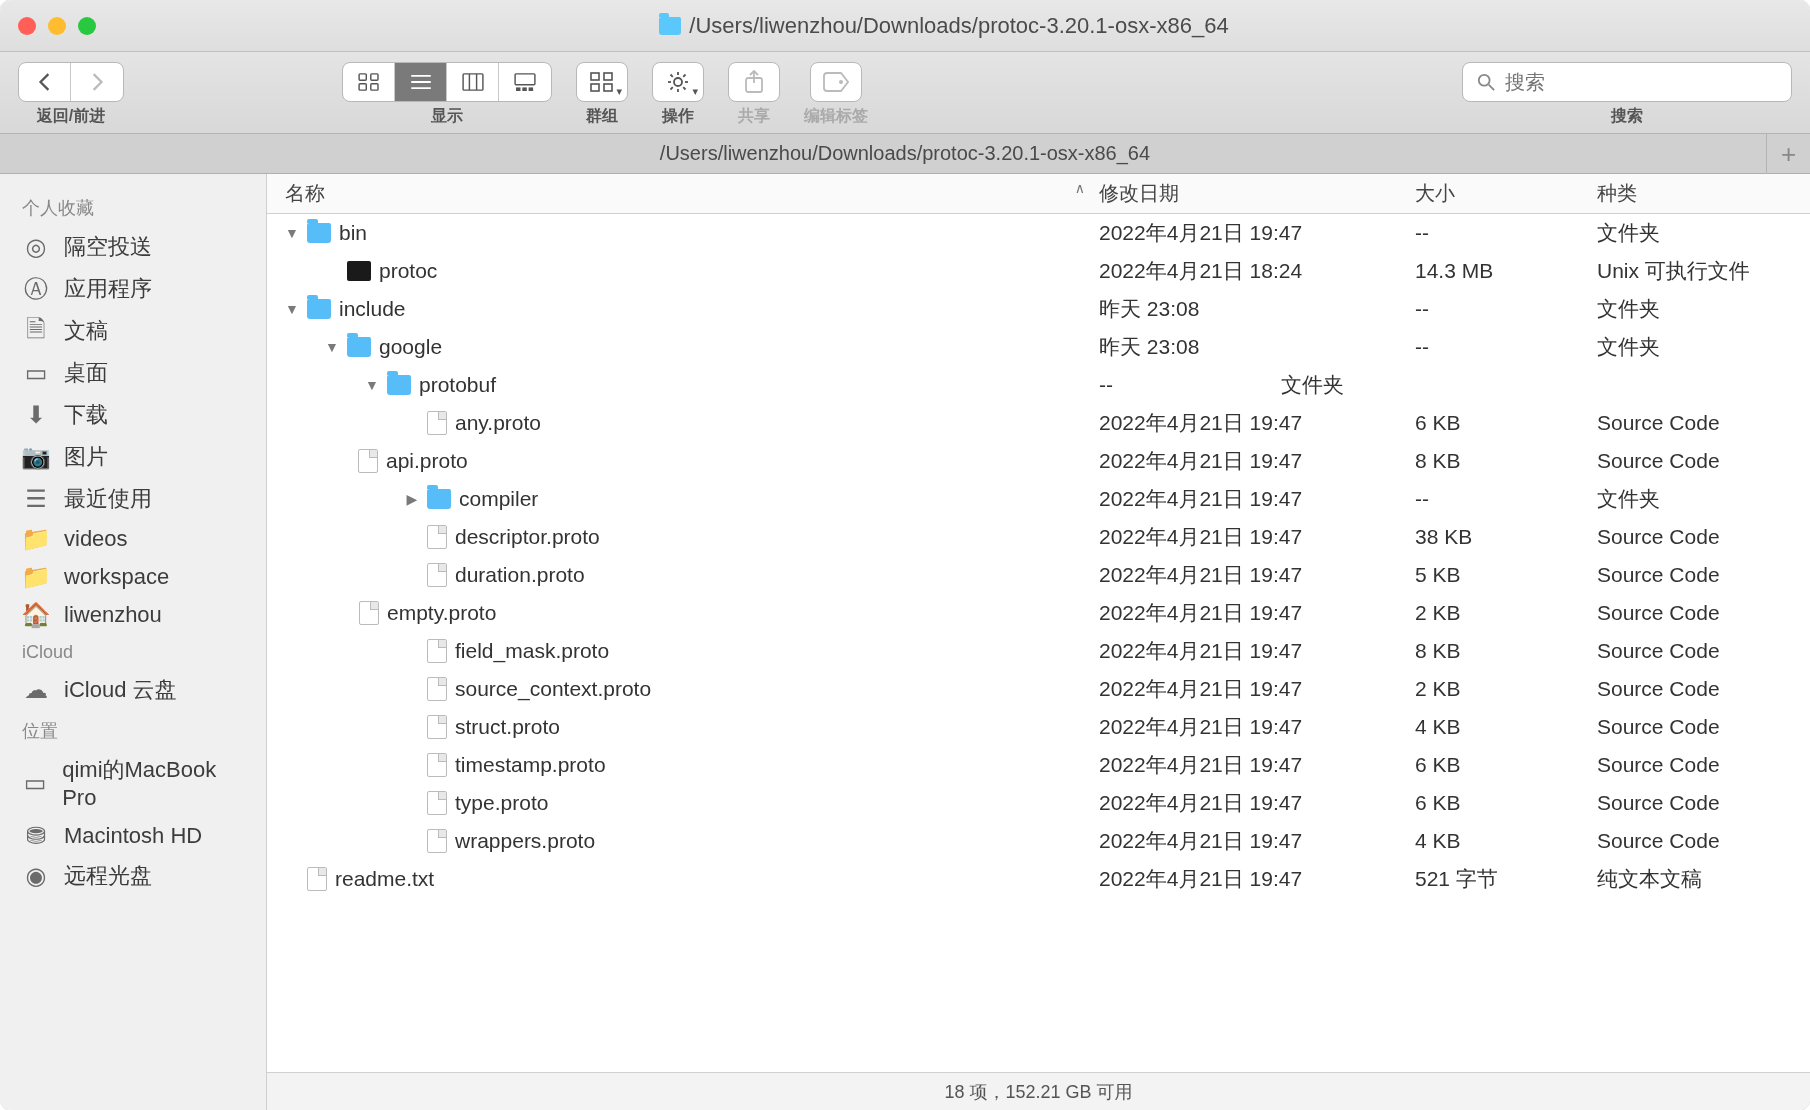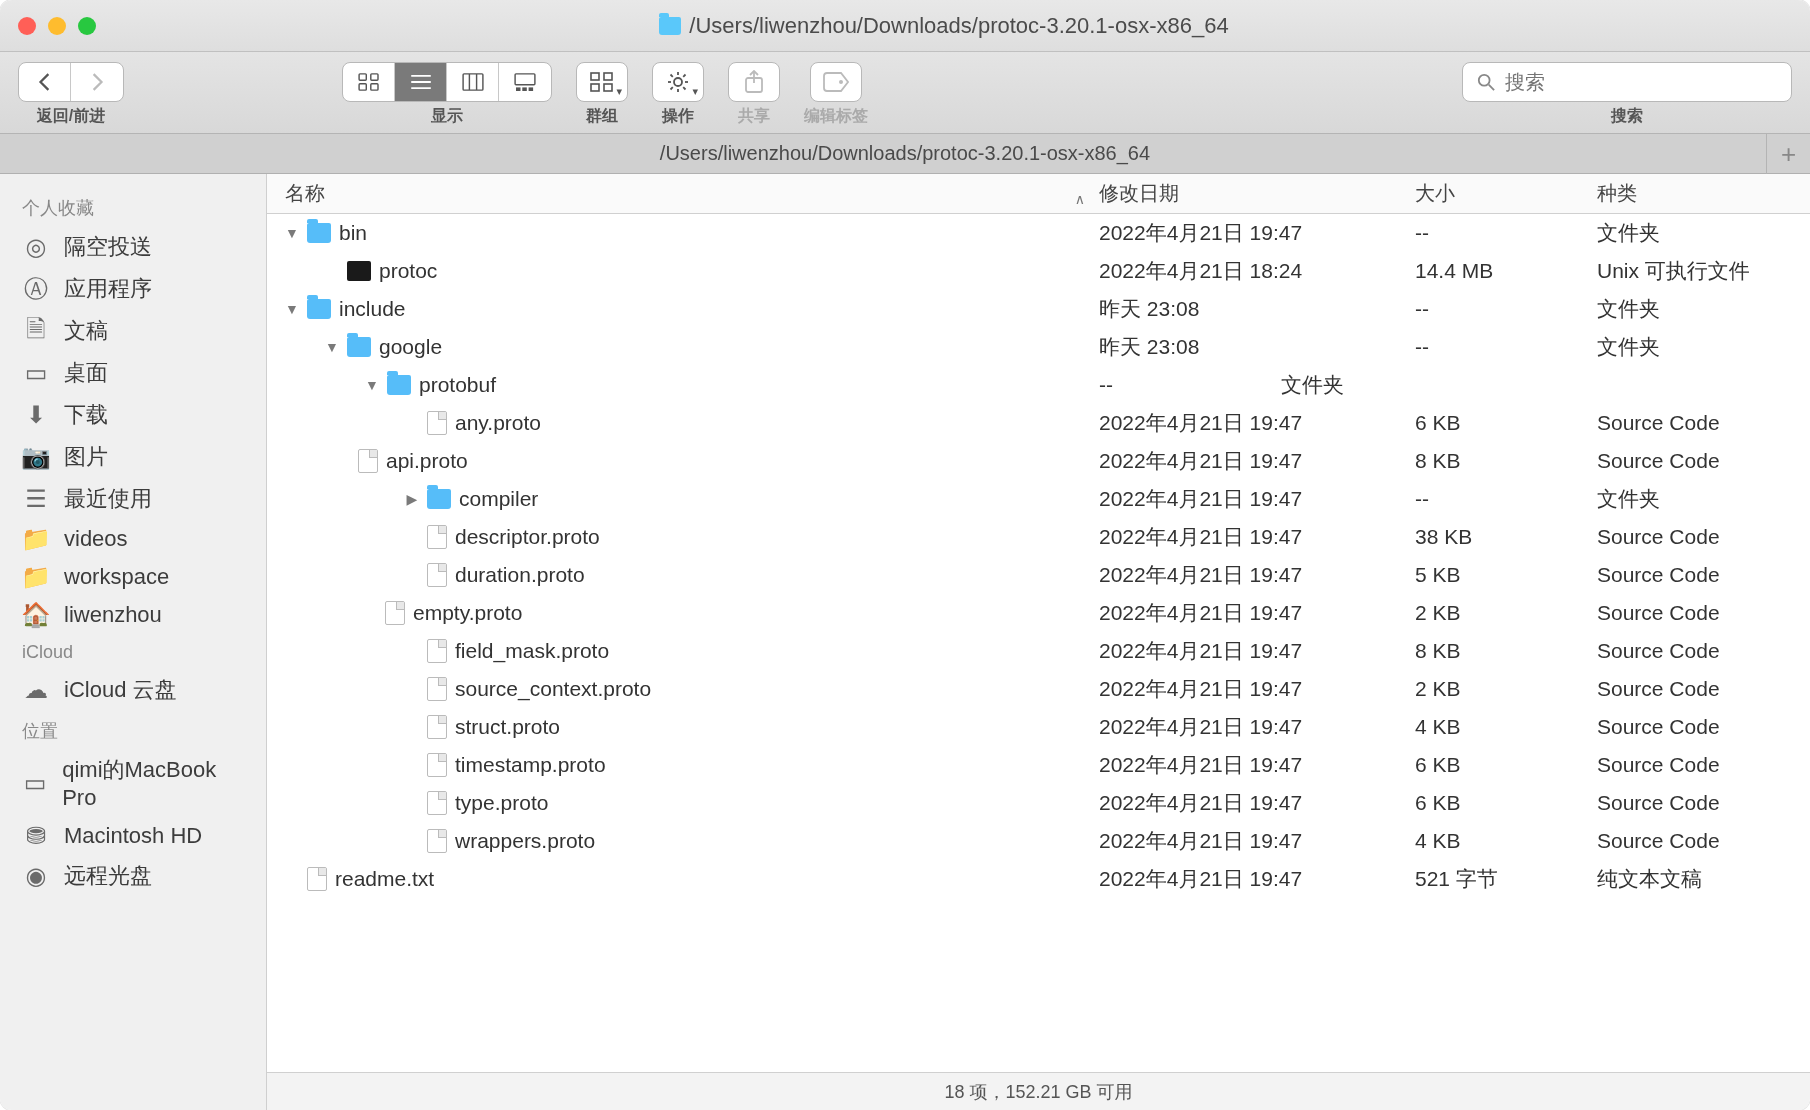--- a/index.html
+++ b/index.html
@@ -35,21 +35,21 @@
 
 
 .body{flex:1;display:flex;min-height:0}
 .sidebar{width:267px;background:#f0f0f0;border-right:1px solid #cfcfcf;padding:14px 0;overflow:auto}
 .sb-head{font-size:18px;color:#888;padding:8px 22px 6px;font-weight:500}
 .sb-item{display:flex;align-items:center;gap:14px;padding:6px 22px;font-size:22px;color:#3c3c3c}
 .sb-ico{width:28px;height:24px;display:flex;align-items:center;justify-content:center;color:#6b6b6b;font-size:24px}
 
 .main{flex:1;display:flex;flex-direction:column;min-width:0}
 .hdr{height:40px;background:#fafafa;border-bottom:1px solid #d0d0d0;display:flex;align-items:center;font-size:20px;color:#444;font-weight:500}
-.col-name{flex:0 0 832px;padding-left:18px;display:flex;align-items:flex-end}
+.col-name{flex:0 0 832px;padding-left:18px;display:flex;align-items:flex-start}
 .col-date{flex:0 0 316px}
 .col-size{flex:0 0 168px;text-align:left;padding-right:26px}
 .col-kind{flex:1;padding-left:14px}
 .hdr .sort{margin-left:auto;margin-right:14px;color:#777;font-size:14px}
 
 .rows{flex:1;overflow:auto}
 .row{height:38px;display:flex;align-items:center;font-size:21px;color:#333}
 .row .col-name{display:flex;align-items:center;gap:8px}
 .disc{width:14px;display:inline-flex;justify-content:center;color:#7a7a7a;font-size:14px}
 .fico{width:24px;height:20px;display:inline-block;position:relative}
@@ -301,21 +301,21 @@
             <div class="col-size">--</div>
             <div class="col-kind">文件夹</div>
           </div>
           <div class="row">
             <div class="col-name" style="padding-left:58px">
               <span class="disc"></span>
               <span class="fico exec"></span>
               <span>protoc</span>
             </div>
             <div class="col-date">2022年4月21日 18:24</div>
-            <div class="col-size">14.4 MB</div>
+            <div class="col-size">14.3 MB</div>
             <div class="col-kind">Unix 可执行文件</div>
           </div>
           <div class="row">
             <div class="col-name" style="padding-left:18px">
               <span class="disc">▼</span>
               <span class="fico folder"></span>
               <span>include</span>
             </div>
             <div class="col-date">昨天 23:08</div>
             <div class="col-size">--</div>
@@ -384,21 +384,21 @@
             <div class="col-name" style="padding-left:138px">
               <span class="disc"></span>
               <span class="fico file"></span>
               <span>duration.proto</span>
             </div>
             <div class="col-date">2022年4月21日 19:47</div>
             <div class="col-size">5 KB</div>
             <div class="col-kind">Source Code</div>
           </div>
           <div class="row">
-            <div class="col-name" style="padding-left:96px">
+            <div class="col-name" style="padding-left:70px">
               <span class="disc"></span>
               <span class="fico file"></span>
               <span>empty.proto</span>
             </div>
             <div class="col-date">2022年4月21日 19:47</div>
             <div class="col-size">2 KB</div>
             <div class="col-kind">Source Code</div>
           </div>
           <div class="row">
             <div class="col-name" style="padding-left:138px">

